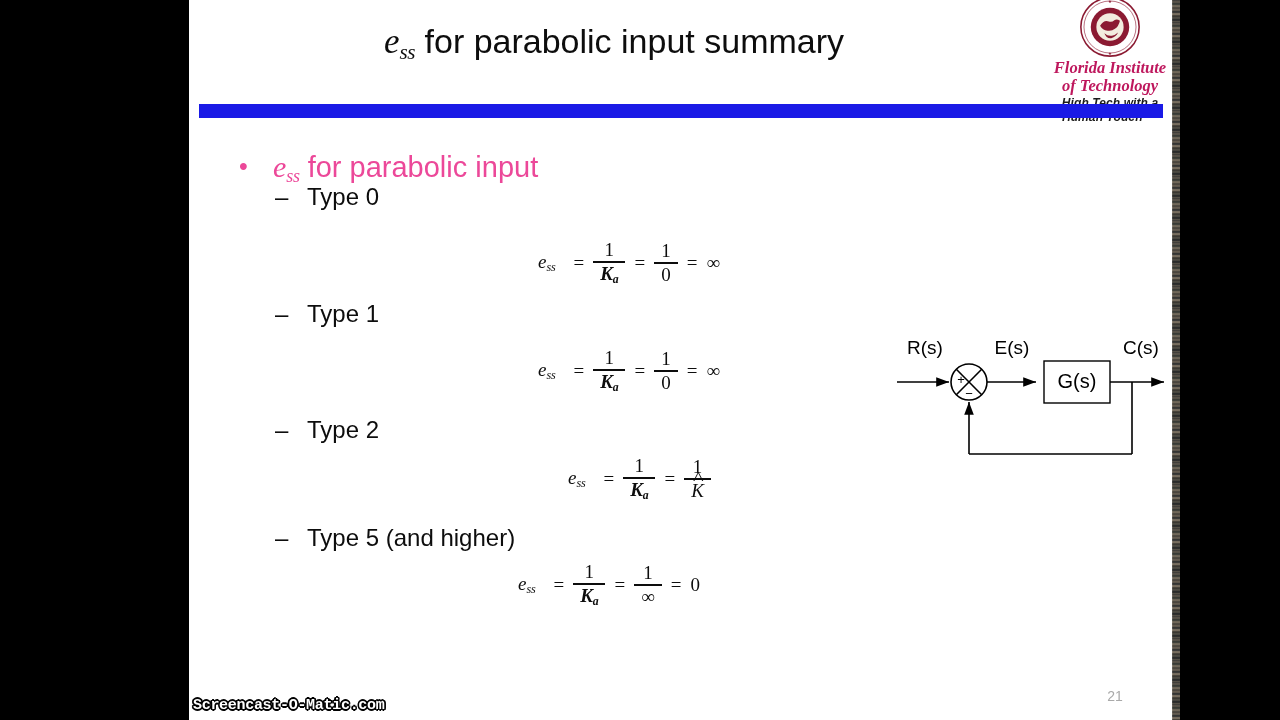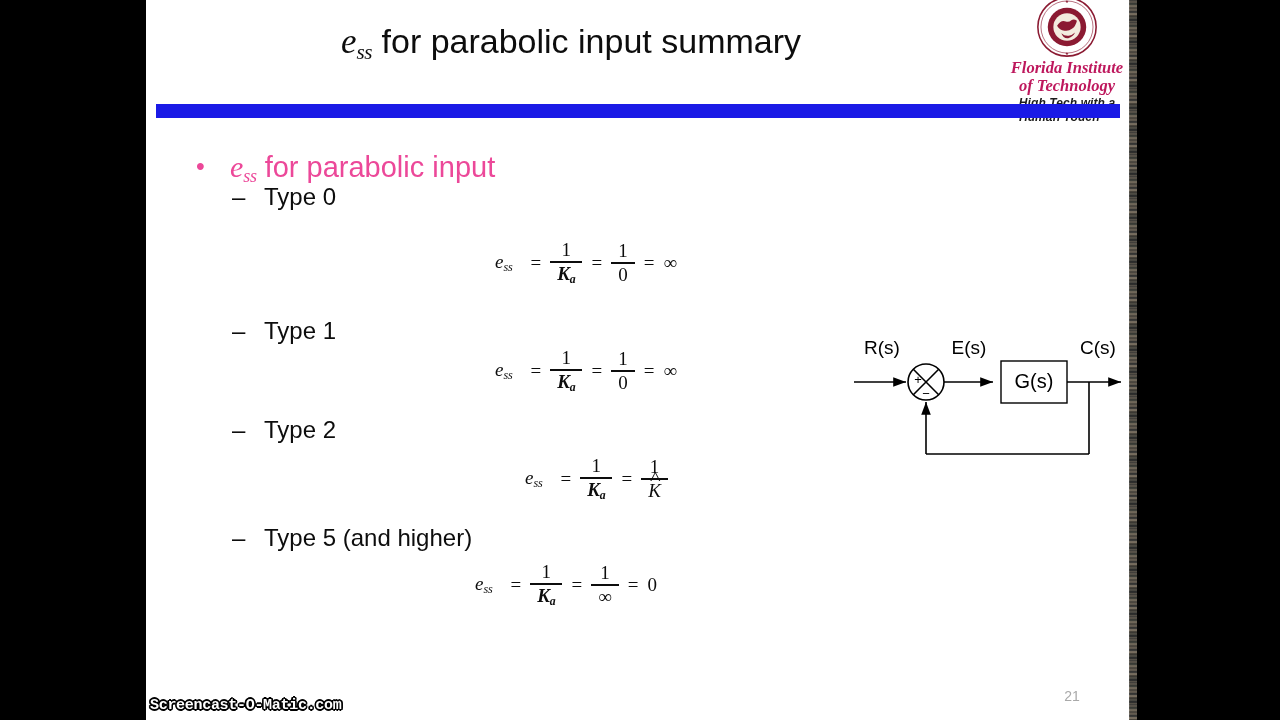--- a/index.html
+++ b/index.html
@@ -11,20 +11,21 @@
     width: 1280px;
     height: 720px;
     overflow: hidden;
     font-family: "Liberation Sans", sans-serif;
   }
   .screen {
     position: relative;
     width: 1024px;
     height: 720px;
     background: #000000;
+    margin-left: 43px;
   }
   
   .slide {
     position: absolute;
     left: 146px;
     top: 0;
     width: 984px;
     height: 720px;
     background: #ffffff;
     overflow: hidden;
@@ -116,21 +117,21 @@
     font-size: 24px;
     color: #0d0d0d;
     white-space: nowrap;
     left: 86px;
   }
   .bullet2 .dash {
     display: inline-block;
     width: 32px;
   }
   .b-type0 { top: 183px; }
-  .b-type1 { top: 317px; }
+  .b-type1 { top: 300px; }
   .b-type2 { top: 416px; }
   .b-type3 { top: 524px; }
   
   .eq {
     position: absolute;
     font-family: "Liberation Serif", serif;
     font-size: 19px;
     color: #0d0d0d;
     white-space: nowrap;
     display: flex;

